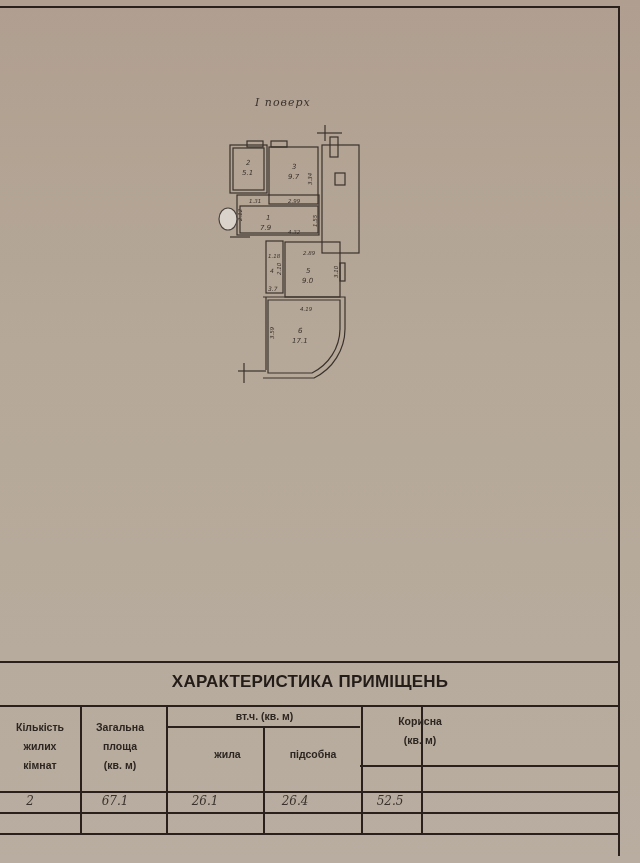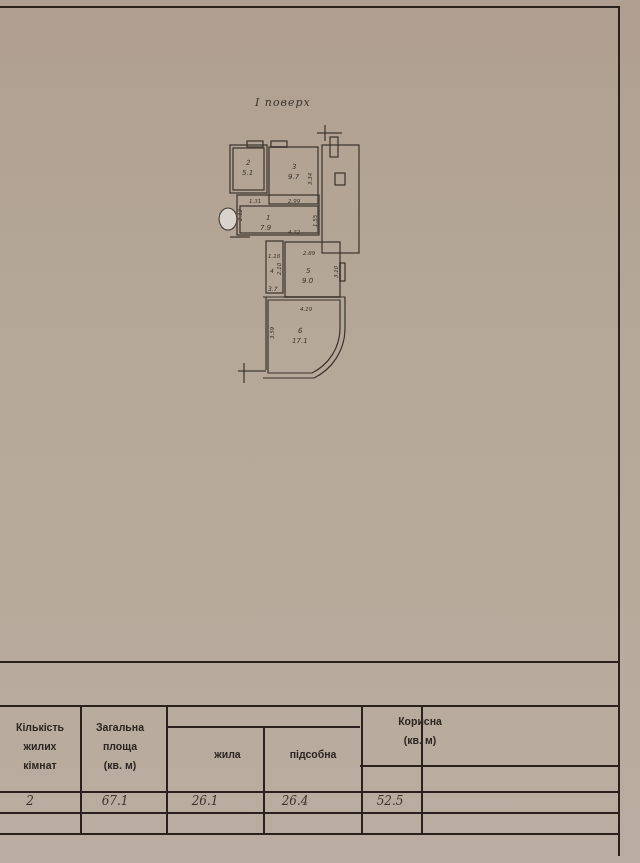--- a/index.html
+++ b/index.html
@@ -116,31 +116,33 @@
   <div class="hline" style="top:791px;width:620px;"></div>
   <div class="hline" style="top:812px;width:620px;"></div>
   <div class="hline" style="top:833px;width:618px;"></div>
 
   <div class="vline" style="left:80px;top:705px;height:130px;"></div>
   <div class="vline" style="left:166px;top:705px;height:130px;"></div>
   <div class="vline" style="left:263px;top:726px;height:109px;"></div>
   <div class="vline" style="left:361px;top:705px;height:130px;"></div>
   <div class="vline" style="left:421px;top:705px;height:130px;"></div>
 
+  <div class="table-title">ХАРАКТЕРИСТИКА ПРИМІЩЕНЬ</div>
 
   <div class="hdr" style="left:0;width:80px;top:718px;text-align:center;">
     <div>Кількість</div>
     <div>жилих</div>
     <div>кімнат</div>
   </div>
   <div class="hdr" style="left:82px;width:76px;top:718px;">
     <div>Загальна</div>
     <div>площа</div>
     <div>(кв. м)</div>
   </div>
+  <div class="hdr" style="left:168px;width:193px;top:707px;">вт.ч. (кв. м)</div>
   <div class="hdr" style="left:168px;width:95px;top:745px;padding-left:12px;">жила</div>
   <div class="hdr" style="left:265px;width:96px;top:745px;">підсобна</div>
   <div class="hdr" style="left:363px;width:44px;top:712px;margin-left:35px;">
     <div>Корисна</div>
     <div>(кв. м)</div>
   </div>
 
   <div class="val" style="left:10px;width:40px;top:794px;">2</div>
   <div class="val" style="left:90px;width:50px;top:794px;">67.1</div>
   <div class="val" style="left:180px;width:50px;top:794px;font-style:italic;">26.1</div>

